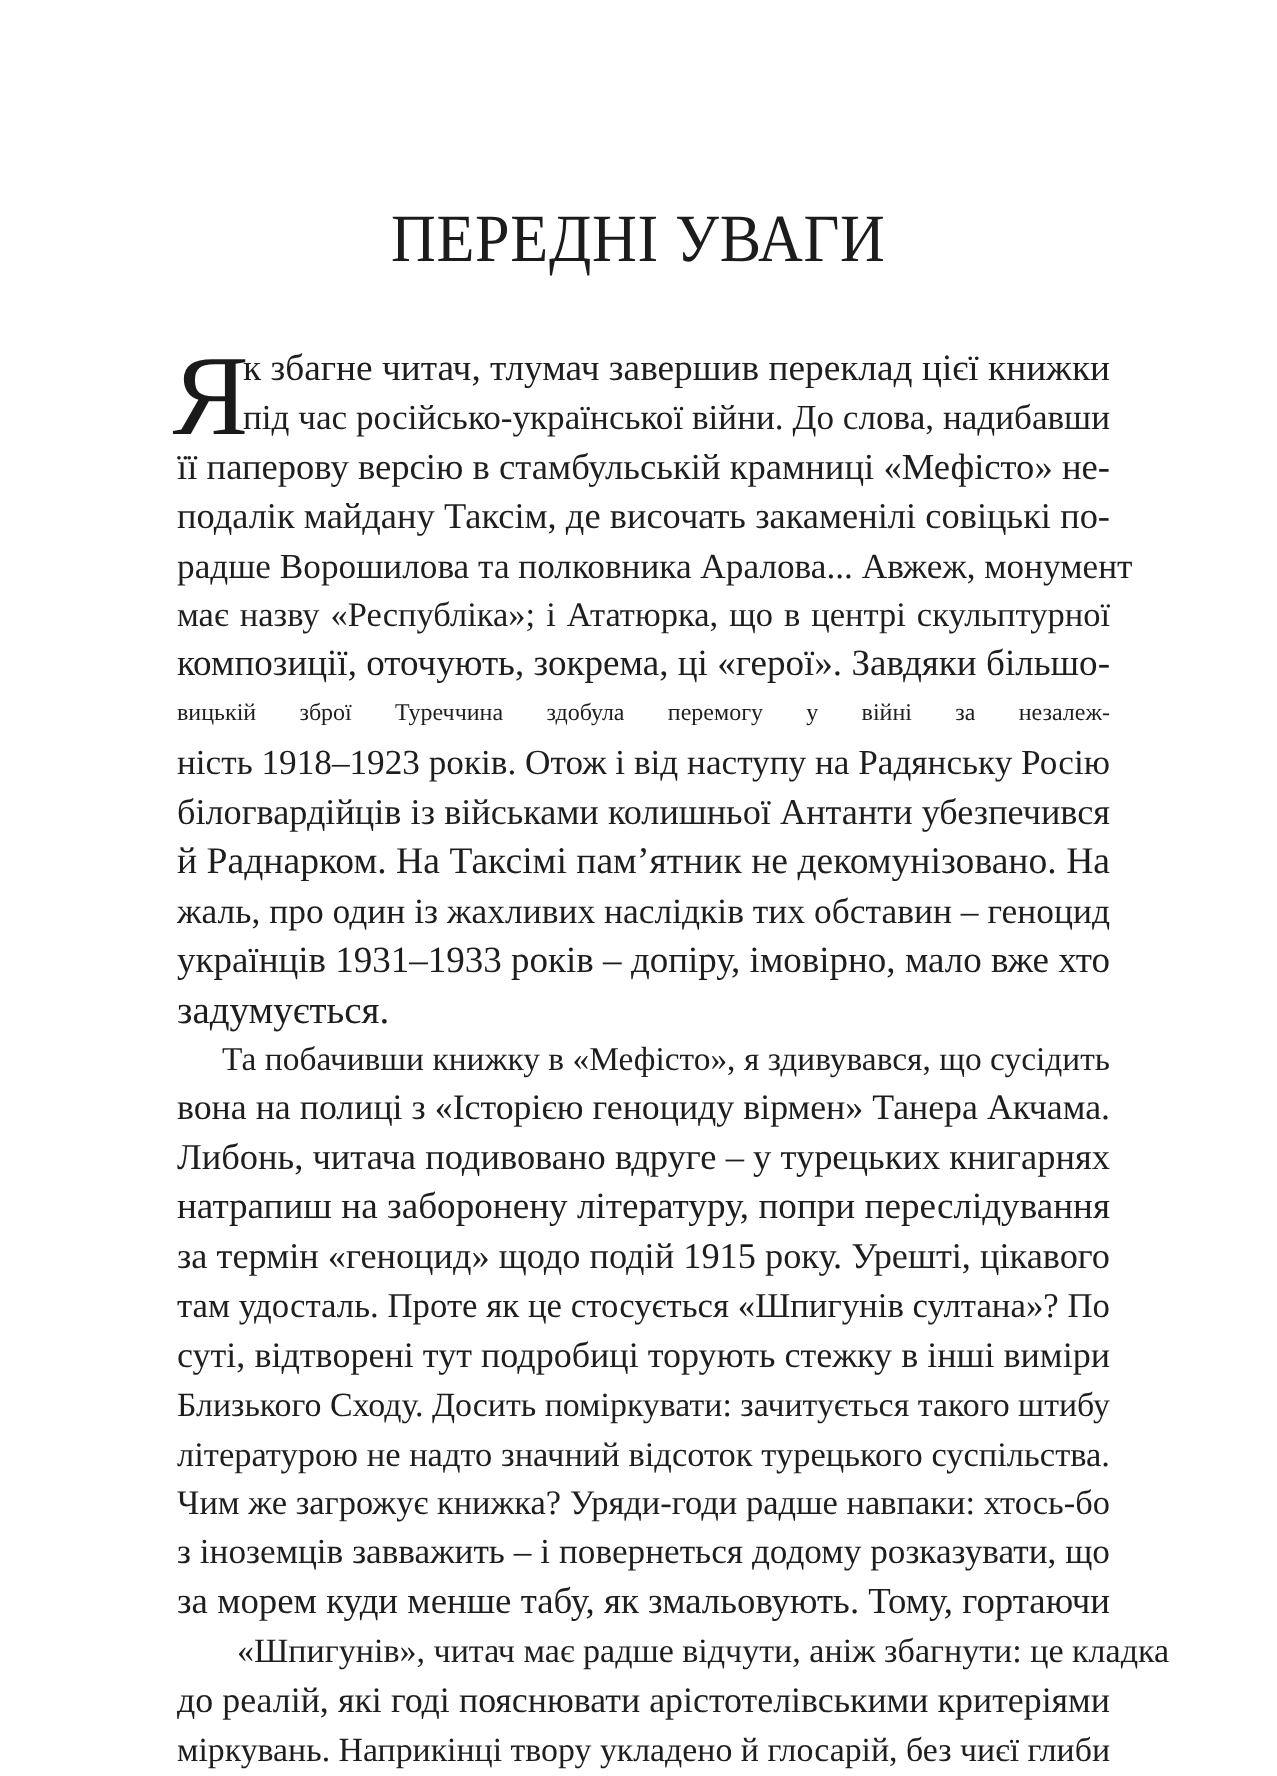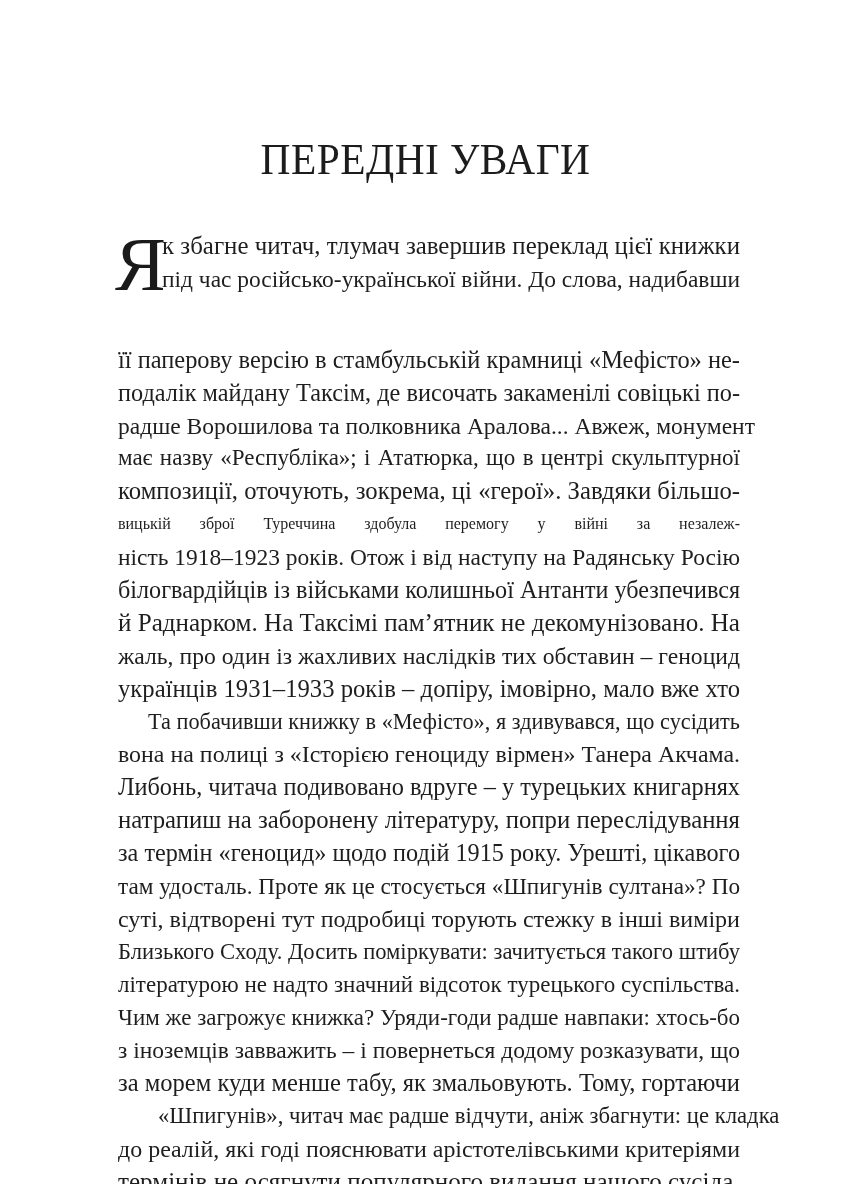--- a/index.html
+++ b/index.html
@@ -35,40 +35,42 @@
   </style>
 </head>
 <body>
 
 <div class="page">
   <h1 class="title">ПЕРЕДНІ УВАГИ</h1>
   <div class="body" id="body">
     <span class="dropcap">Я</span>
   <div class="line dc" style="font-size: 24.8898px;">к збагне читач, тлумач завершив переклад цієї книжки</div>
       <div class="line dc" style="font-size: 23.4446px;">під час російсько-української війни. До слова, надибавши</div>
-      <div class="line normal" style="font-size: 24.4175px; margin-top: 48px;">її паперову версію в стамбульській крамниці «Мефісто» не-</div>
+      <div class="line normal" style="font-size: 24.4175px;">її паперову версію в стамбульській крамниці «Мефісто» не-</div>
       <div class="line normal" style="font-size: 24.2994px;">подалік майдану Таксім, де височать закаменілі совіцькі по-</div>
       <div class="line normal" style="font-size: 23.5031px;">радше Ворошилова та полковника Аралова... Авжеж, монумент</div>
       <div class="line normal" style="font-size: 23px;">має назву «Республіка»; і Ататюрка, що в центрі скульптурної</div>
       <div class="line normal" style="font-size: 24.7148px;">композиції, оточують, зокрема, ці «герої». Завдяки більшо-</div>
       <div class="line normal" style="font-size: 16px;">вицькій зброї Туреччина здобула перемогу у війні за незалеж-</div>
       <div class="line normal" style="font-size: 23.4754px;">ність 1918–1923 років. Отож і від наступу на Радянську Росію</div>
       <div class="line normal" style="font-size: 24.1723px;">білогвардійців із військами колишньої Антанти убезпечився</div>
       <div class="line normal" style="font-size: 25.085px;">й Раднарком. На Таксімі пам’ятник не декомунізовано. На</div>
       <div class="line normal" style="font-size: 23.6562px;">жаль, про один із жахливих наслідків тих обставин – геноцид</div>
       <div class="line normal" style="font-size: 24.673px;">українців 1931–1933 років – допіру, імовірно, мало вже хто</div>
+      <div class="line last">задумується.</div>
       <div class="line indent" style="font-size: 22.2886px;">Та побачивши книжку в «Мефісто», я здивувався, що сусідить</div>
       <div class="line normal" style="font-size: 23.8933px;">вона на полиці з «Історією геноциду вірмен» Танера Акчама.</div>
       <div class="line normal" style="font-size: 24.3217px;">Либонь, читача подивовано вдруге – у турецьких книгарнях</div>
       <div class="line normal" style="font-size: 24.7645px;">натрапиш на заборонену літературу, попри переслідування</div>
       <div class="line normal" style="font-size: 24.2186px;">за термін «геноцид» щодо подій 1915 року. Урешті, цікавого</div>
       <div class="line normal" style="font-size: 23.2002px;">там удосталь. Проте як це стосується «Шпигунів султана»? По</div>
       <div class="line normal" style="font-size: 24.0548px;">суті, відтворені тут подробиці торують стежку в інші виміри</div>
       <div class="line normal" style="font-size: 22.5826px;">Близького Сходу. Досить поміркувати: зачитується такого штибу</div>
       <div class="line normal" style="font-size: 23.0078px;">літературою не надто значний відсоток турецького суспільства.</div>
       <div class="line normal" style="font-size: 22.9879px;">Чим же загрожує книжка? Уряди-годи радше навпаки: хтось-бо</div>
       <div class="line normal" style="font-size: 23.5138px;">з іноземців завважить – і повернеться додому розказувати, що</div>
       <div class="line normal" style="font-size: 24.5583px;">за морем куди менше табу, як змальовують. Тому, гортаючи</div>
       <div class="line normal" style="font-size: 22.709px; margin-left: 40px;">«Шпигунів», читач має радше відчути, аніж збагнути: це кладка</div>
       <div class="line normal" style="font-size: 23.9281px;">до реалій, які годі пояснювати арістотелівськими критеріями</div>
+      <div class="line normal" style="font-size: 22.5541px;">міркувань. Наприкінці твору укладено й глосарій, без чиєї глиби</div>
       <div class="line last" style="font-size: 25.1088px;">термінів не осягнути популярного видання нашого сусіда.</div>
     </div>
 </div>
 
 </body></html>

